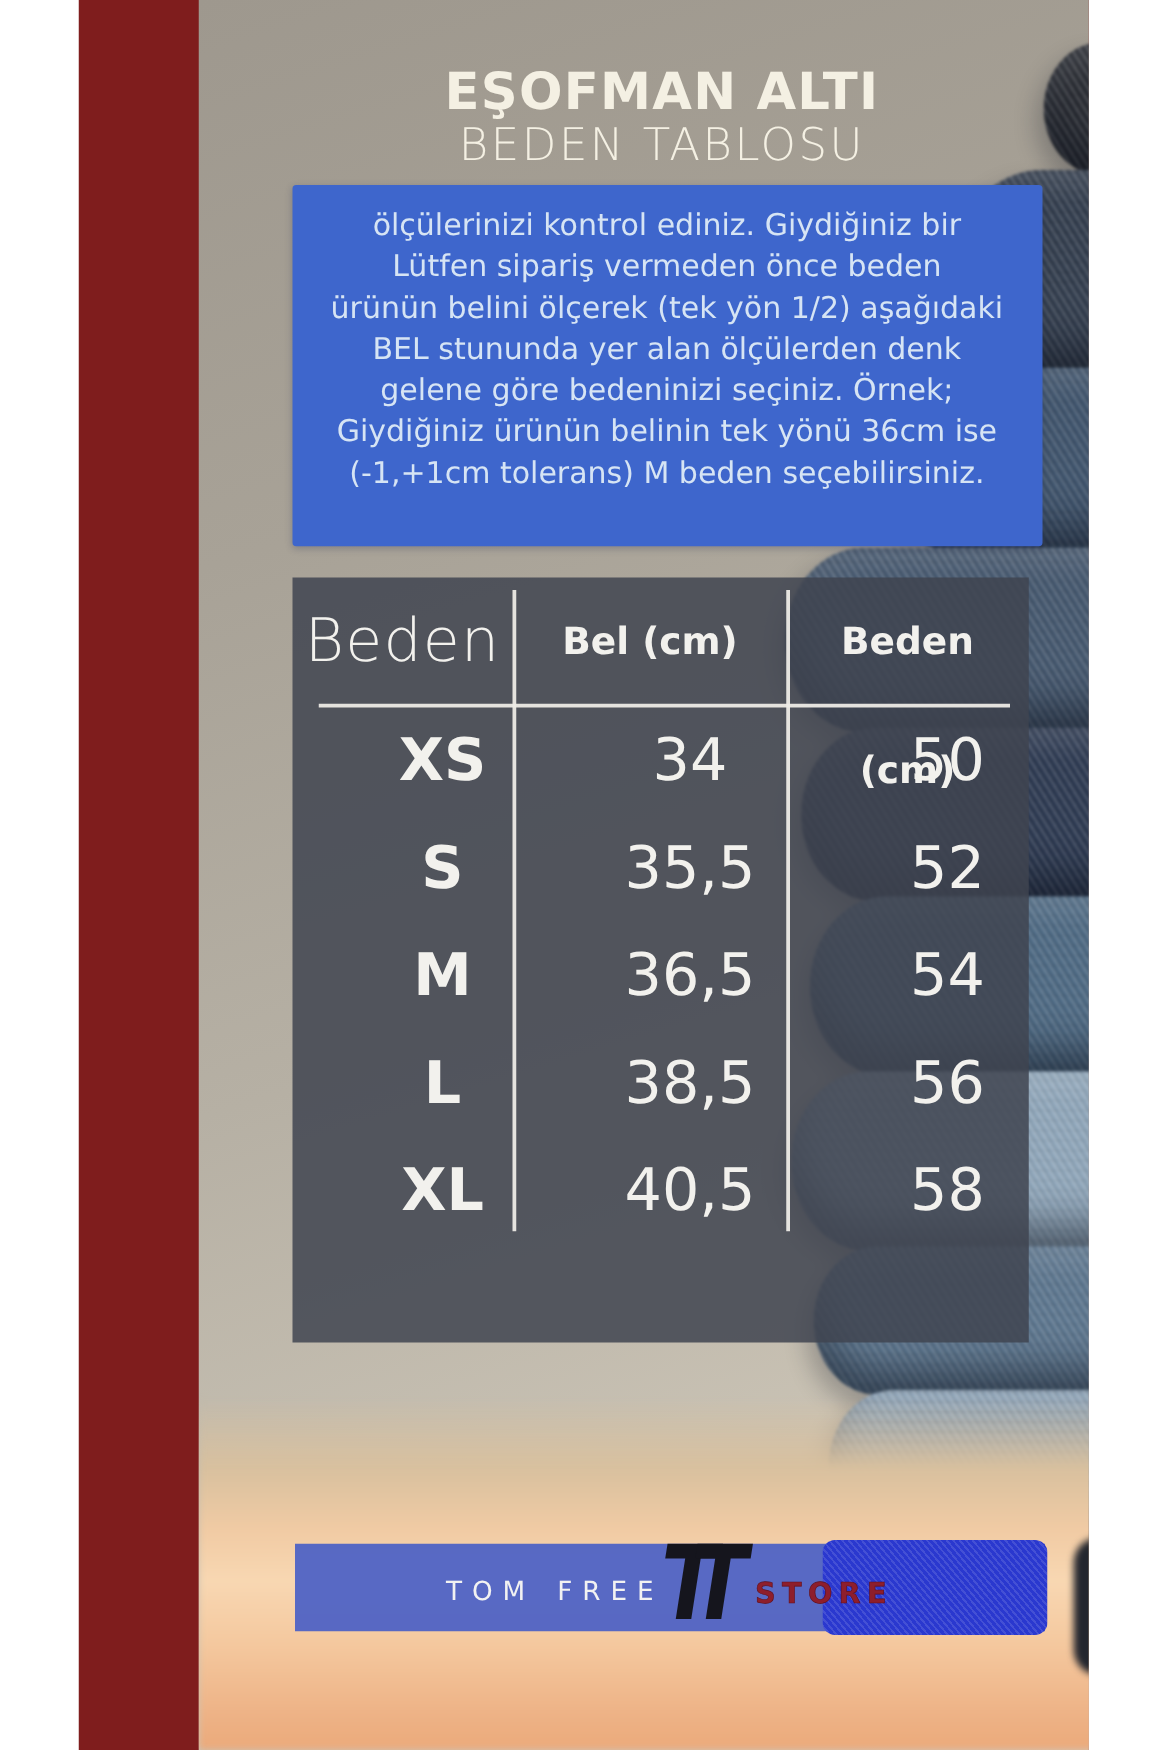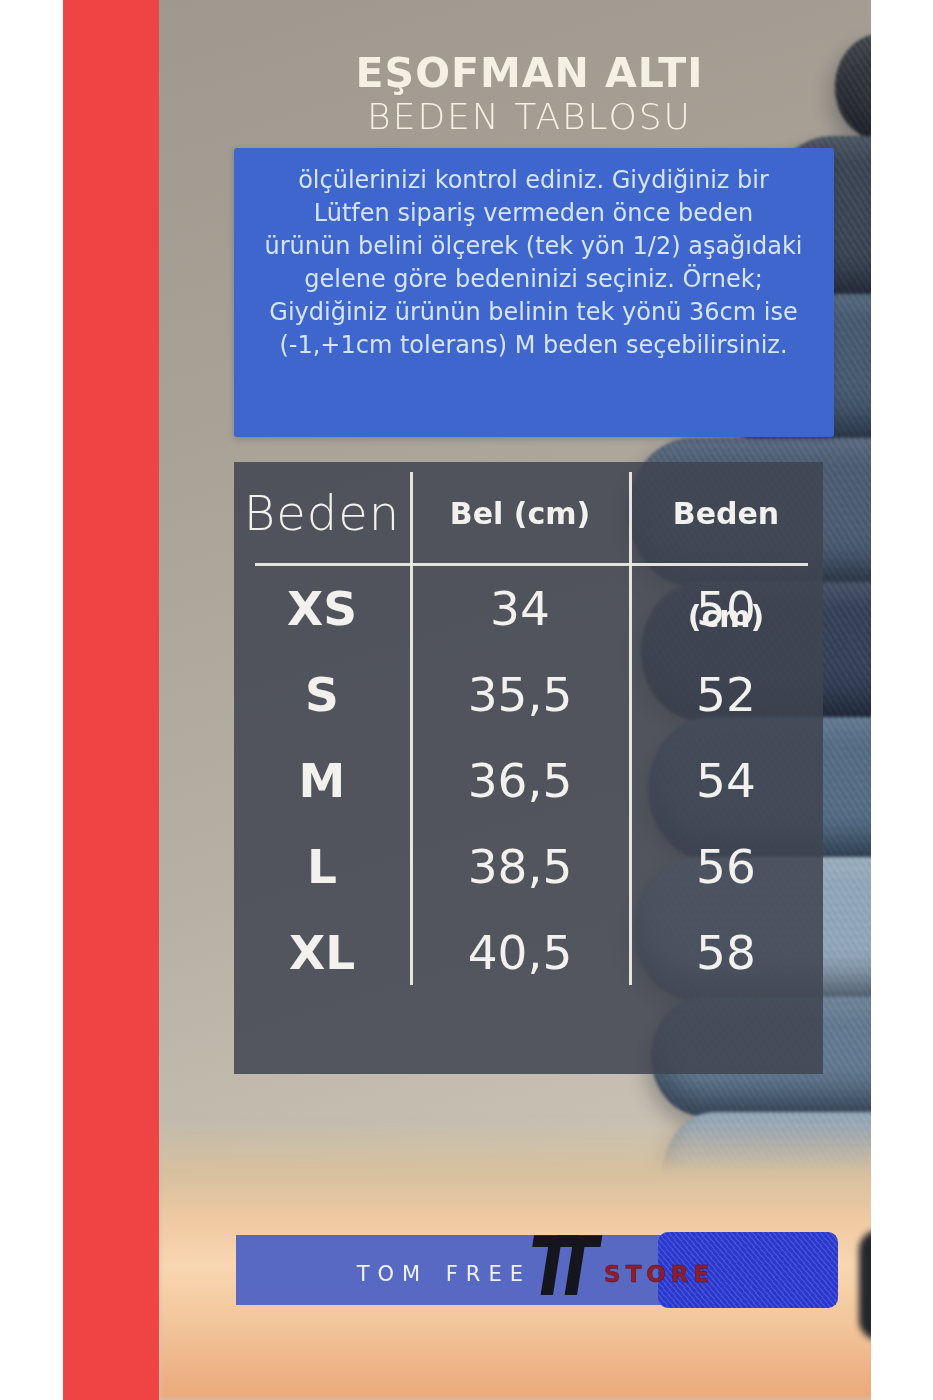--- a/index.html
+++ b/index.html
@@ -1,18 +1,18 @@
 <!DOCTYPE html>
 <html style="--info-box-blue: #3e66cc; --footer-bar-blue: #4a5fc6; --footer-patch-blue: #2a38cf; --store-red: #8e1e2c; --table-overlay: rgba(64,68,80,0.85); --text-cream: #f4f0e3;"><head>
 <meta charset="utf-8">
 <style>
   html,body{margin:0;padding:0;background:#ffffff;}
   .canvas{
     position:relative;width:808px;height:1400px;margin:0 auto;
-    background:#ef4444;overflow:hidden;
+    background:#7f1d1d;overflow:hidden;
     font-family:"DejaVu Sans","Liberation Sans",sans-serif;
   }
   
   .photo{
     position:absolute;left:96px;top:0;width:742px;height:1400px;overflow:hidden;
     background:linear-gradient(163deg,#9e988e 0%,#a8a297 28%,#b6b0a4 55%,#c9c2b4 80%,#d0c9bc 100%);
   }
   .jeans{position:absolute;inset:0;filter:blur(1.4px);}
   .roll{
     position:absolute;right:0;
@@ -70,21 +70,21 @@
   .vline-2{left:395px;}
   .hline{position:absolute;left:21px;top:101px;width:553px;height:3px;background:#edebe6;opacity:.95;}
   .thead{position:absolute;left:0;top:0;width:589px;height:103px;}
   .th{position:absolute;top:0;height:103px;line-height:103px;text-align:center;}
   .col-a{left:0;width:177px;}
   .col-b{left:177px;width:219px;}
   .col-c{left:396px;width:193px;}
   .th-beden{font-size:48px;font-weight:300;letter-spacing:1px;}
   .th-cm{font-size:30px;font-weight:700;}
   .trow{position:absolute;left:0;width:589px;height:86px;}
-  .trow .td{position:absolute;top:0;height:86px;line-height:86px;text-align:center;font-size:47px;}
+  .trow .td{position:absolute;top:0;height:86px;line-height:86px;text-align:center;font-size:47px;margin-left:32px;}
   .td-size{font-weight:700;}
   .td-val{font-weight:400;}
   .trow-0{top:104px;}.trow-1{top:190px;}.trow-2{top:276px;}.trow-3{top:362px;}.trow-4{top:448px;}
   
   .logo-bar{
     position:absolute;left:173px;top:1235px;width:600px;height:70px;
     background:rgba(74,95,198,.92);
     display:flex;align-items:center;justify-content:center;
   }
   .logo-patch{
@@ -133,20 +133,21 @@
       <div class="title-1">EŞOFMAN ALTI</div>
       <div class="title-2">BEDEN TABLOSU</div>
     </div>
   </div>
 
   <div class="info-box">
     <div class="pad"></div>
     <div class="line">ölçülerinizi kontrol ediniz. Giydiğiniz bir</div>
     <div class="line">Lütfen sipariş vermeden önce beden</div>
     <div class="line">ürünün belini ölçerek (tek yön 1/2) aşağıdaki</div>
+    <div class="line">BEL stununda yer alan ölçülerden denk</div>
     <div class="line">gelene göre bedeninizi seçiniz. Örnek;</div>
     <div class="line">Giydiğiniz ürünün belinin tek yönü 36cm ise</div>
     <div class="line">(-1,+1cm tolerans) M beden seçebilirsiniz.</div>
   </div>
 
   <div class="size-table">
     <div class="vline vline-1"></div>
     <div class="vline vline-2"></div>
     <div class="hline"></div>
 

